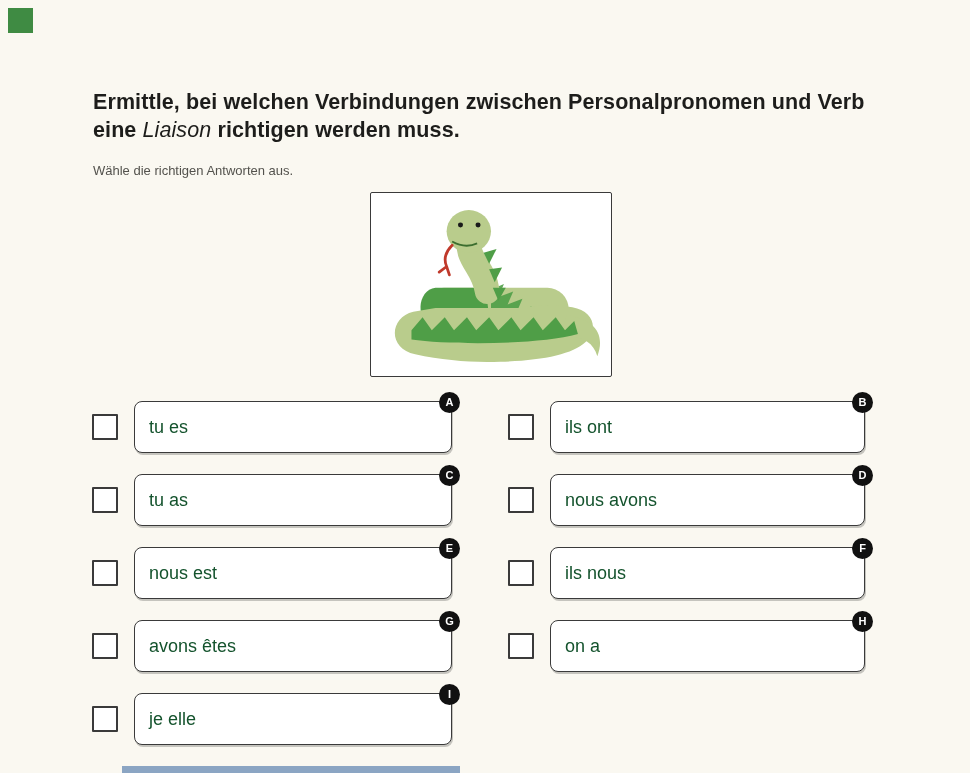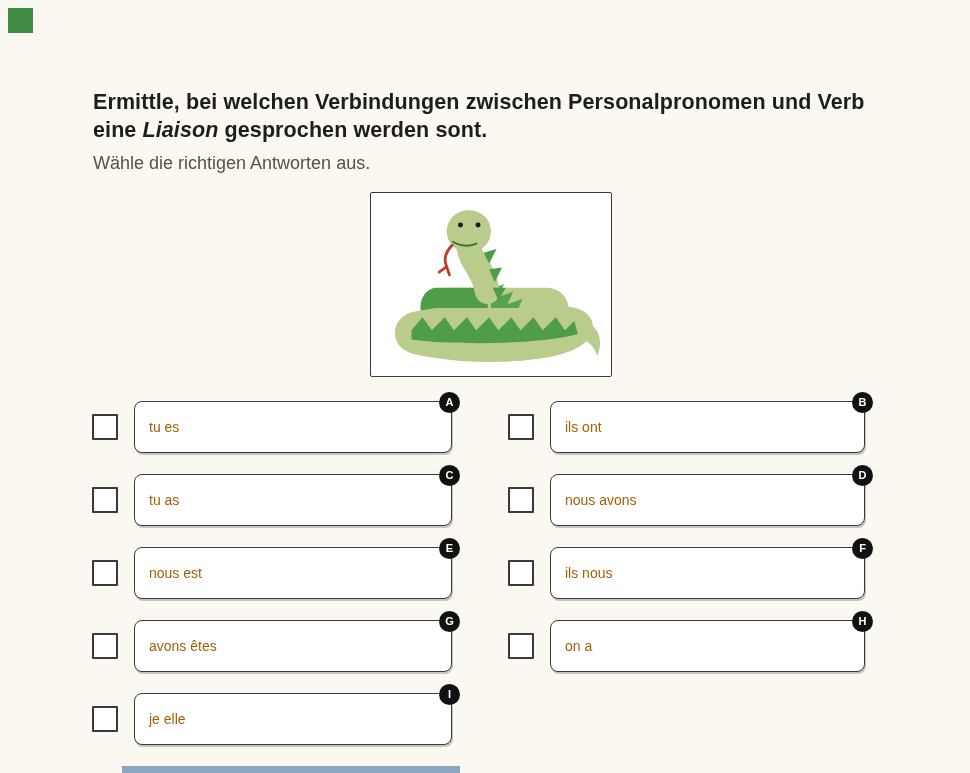--- a/index.html
+++ b/index.html
@@ -14,23 +14,23 @@
   
   .corner-square{position:absolute;left:8px;top:8px;width:25px;height:25px;background:var(--corner-square,#3f8b43);}
   .bottom-bar{position:absolute;left:122px;bottom:0;width:338px;height:7px;background:var(--bottom-bar,#7e9bbe);opacity:.9;}
 
   
   .head-block{position:absolute;left:93px;top:88px;width:778px;}
   .title{
     margin:0;font-size:21.5px;line-height:1.32;font-weight:700;
     color:var(--text-primary,#1d1d1b);letter-spacing:.1px;
   }
-  .title em{font-style:italic;font-weight:700;}
+  .title em{font-style:italic;font-weight:400;}
   .subtitle{
-    margin:8px 0 0 0;font-size:18px;color:var(--text-secondary,#53524d);
+    margin:18px 0 0 0;font-size:13px;color:var(--text-secondary,#53524d);
   }
 
   
   .image-card{
     position:absolute;left:370px;top:192px;width:242px;height:185px;
     background:var(--box-bg,#fff);border:1px solid var(--box-border,#3a3a3a);
     border-radius:2px;display:flex;align-items:center;justify-content:center;
     box-sizing:border-box;
   }
   .image-card svg{width:226px;height:172px;display:block;}
@@ -52,38 +52,38 @@
     background:var(--box-bg,#fff);border:2px solid var(--box-border,#3a3a3a);
     border-radius:1px;margin-right:16px;cursor:pointer;
   }
   .answer-box{
     position:relative;flex:1;height:52px;box-sizing:border-box;
     background:var(--box-bg,#fff);
     border:1.5px solid var(--box-border,#3a3a3a);border-radius:8px;
     display:flex;align-items:center;padding-left:14px;cursor:pointer;
     box-shadow:1px 2px 0 rgba(40,40,40,.25);
   }
-  .answer-label{font-size:14px;color:#a16207;}
+  .answer-label{font-size:18px;color:#14532d;}
   .letter-badge{
     position:absolute;top:-10px;right:-9px;width:21px;height:21px;
     background:var(--badge-bg,#111);color:var(--badge-text,#fff);
     border-radius:50%;display:flex;align-items:center;justify-content:center;
     font-size:11px;font-weight:700;line-height:1;
   }
 </style>
 </head>
 <body>
 
 <div class="stage">
 
   <div class="corner-square"></div>
   <div class="bottom-bar"></div>
 
   <div class="head-block">
-    <h1 class="title"><span>Ermittle, bei welchen Verbindungen zwischen Personalpronomen und Verb eine </span><em>Liaison</em><span> gesprochen werden sont.</span></h1>
+    <h1 class="title"><span>Ermittle, bei welchen Verbindungen zwischen Personalpronomen und Verb eine </span><em>Liaison</em><span> richtigen werden muss.</span></h1>
     <p class="subtitle">Wähle die richtigen Antworten aus.</p>
   </div>
 
   <div class="image-card">
     <svg viewBox="0 0 240 186" aria-hidden="true">
 
       <rect x="46" y="96" width="158" height="46" rx="23" class="snake-body"></rect>
       <path class="snake-dark" d="M60,96 C40,98 36,134 62,140 L120,142 L114,96 Z"></path>
       <path class="snake-dark" d="M120,98 L134,92 128,106 144,100 138,114 154,108 148,122 164,116 158,130 174,124 168,138 150,140 120,140 Z" opacity="0.9"></path>
 

